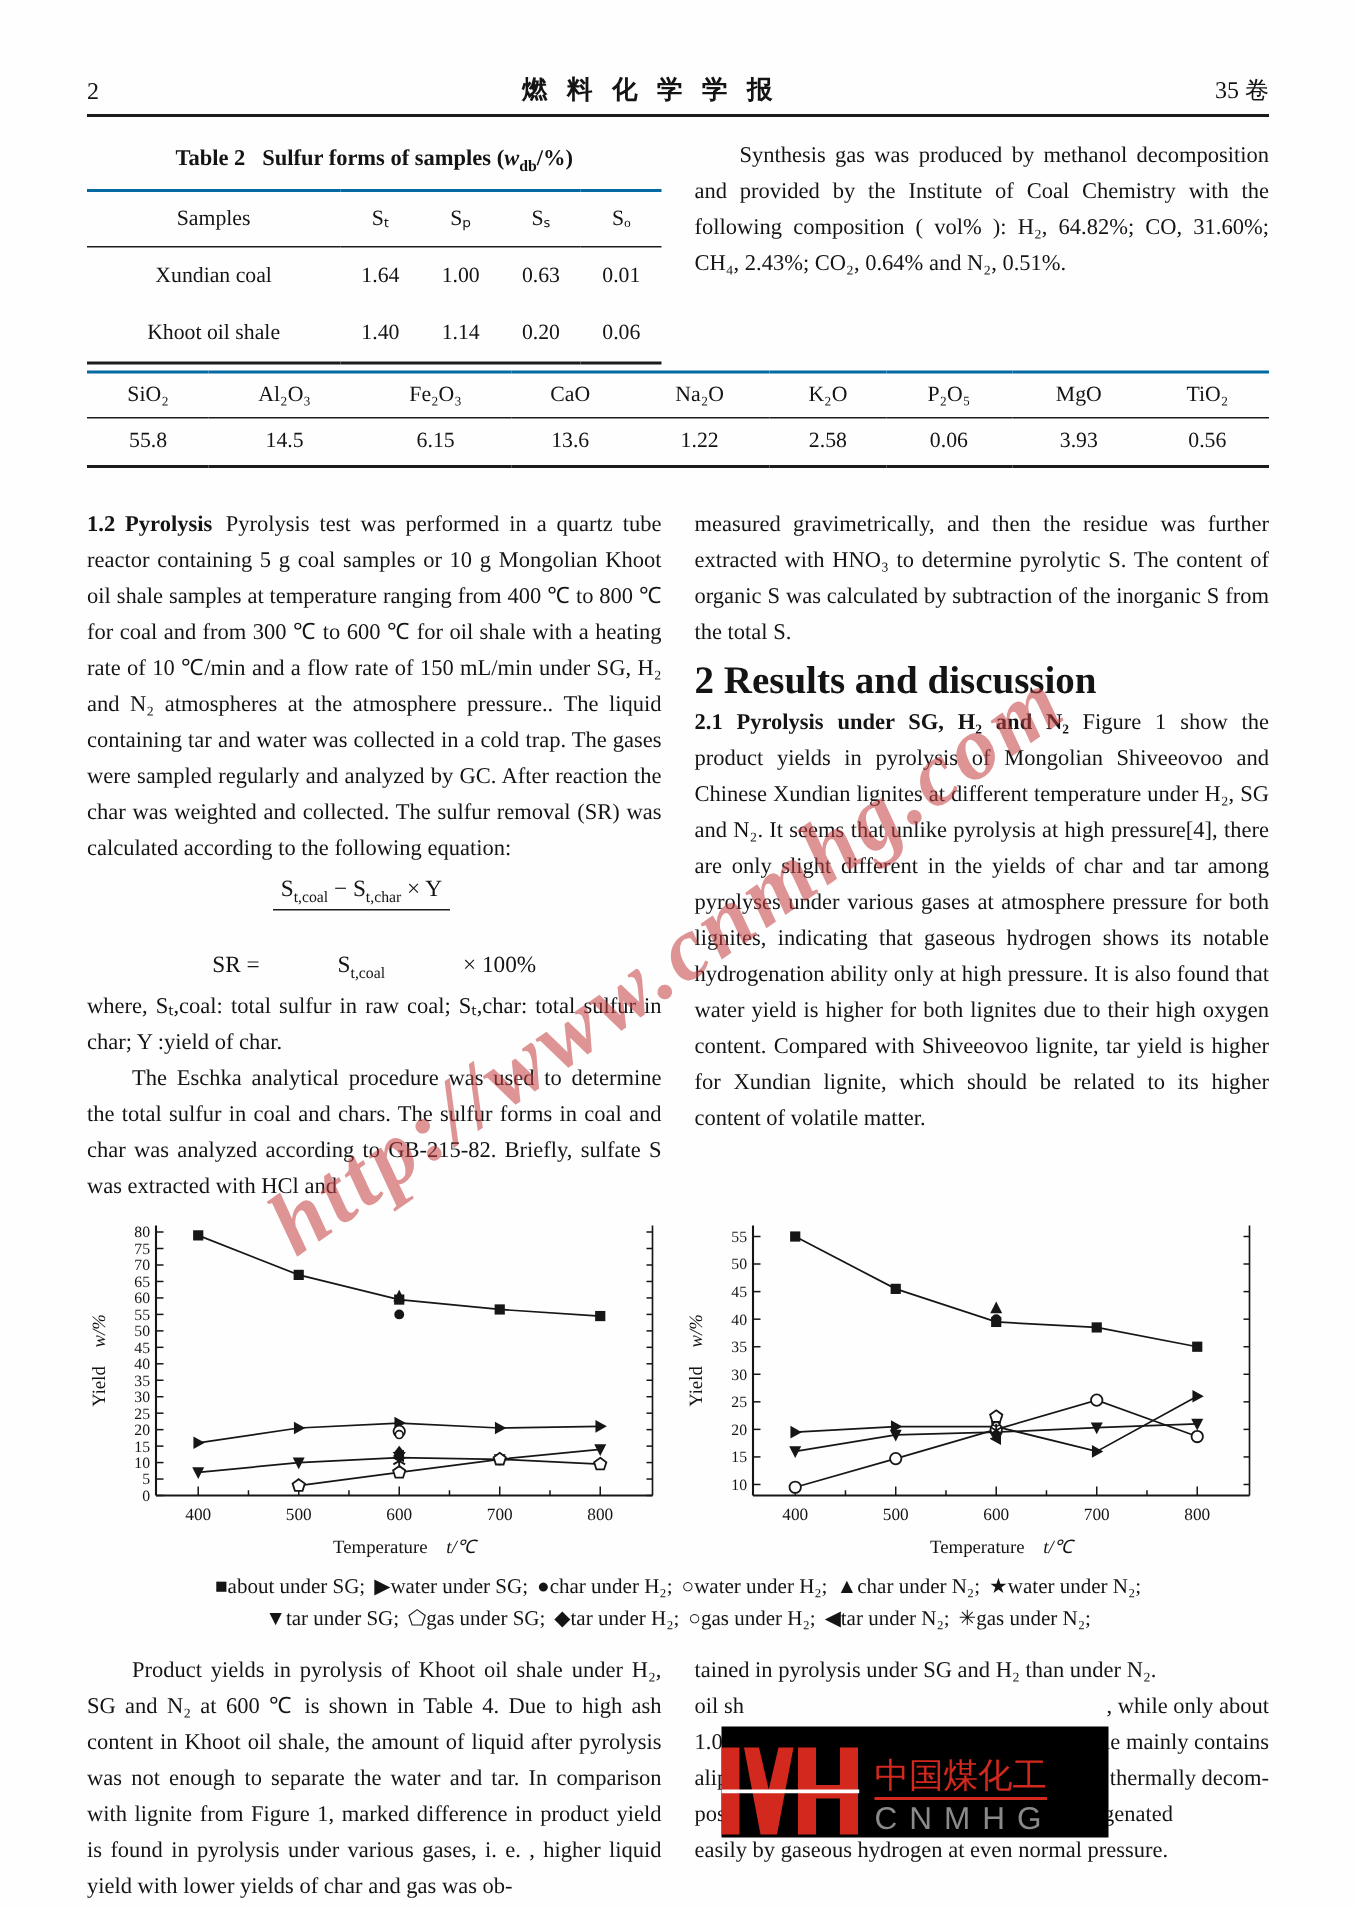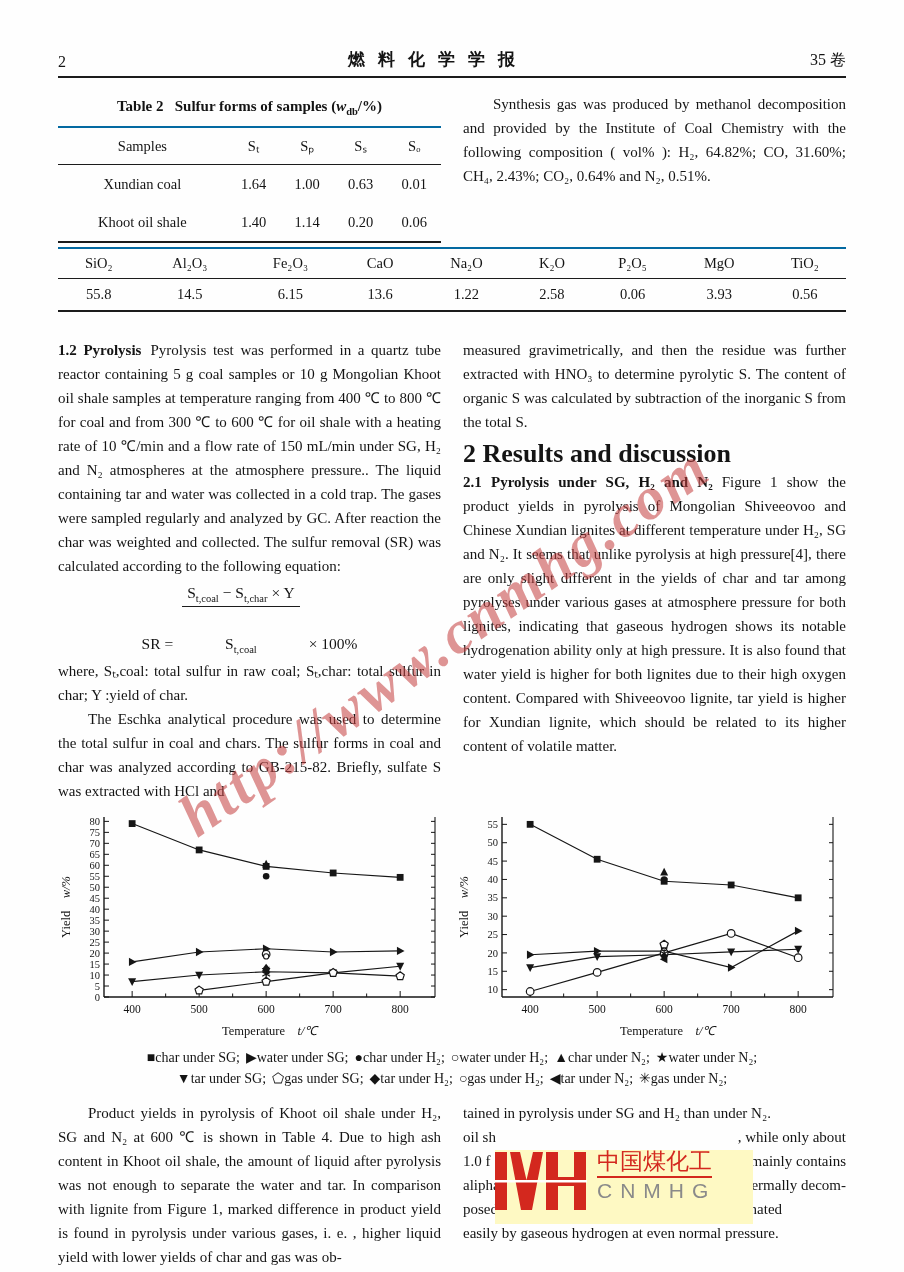--- a/index.html
+++ b/index.html
@@ -34,22 +34,22 @@
   .figure-row{display:flex;justify-content:space-between;margin-top:6px;}
   .chartbox{width:390px;}
   svg.chart text{font-family:"Liberation Serif",serif;fill:#141414;}
   .figcap{text-align:center;font-size:14.5px;line-height:21px;margin-top:2px;}
   .figleg{text-align:center;font-size:14px;line-height:21px;}
   .lg-item{margin:0 3px;white-space:nowrap;}
   
   .bwrap{position:relative;}
   .bline{display:flex;}
   .bline .fill{flex:1;}
-  .logo{position:absolute;left:32px;top:49px;width:258px;height:74px;background:#fef9c3;
-        display:flex;align-items:flex-start;gap:10px;z-index:6;}
+  .logo{position:absolute;left:18px;top:49px;width:258px;height:74px;background:#000000;
+        display:flex;align-items:flex-end;gap:10px;z-index:6;}
   .logo-right{display:flex;flex-direction:column;align-items:flex-start;}
   .logo-cn{color:#d3281e;font-size:23px;border-bottom:2.2px solid #d3281e;padding-bottom:2px;white-space:nowrap;}
   .logo-latin{color:#8a8a8a;font-size:21px;letter-spacing:8px;font-family:"Liberation Sans",sans-serif;margin-top:1px;}
   
   .watermark{position:absolute;left:186px;top:788px;transform:rotate(-35deg);transform-origin:0 50%;
              font-size:60px;font-weight:bold;font-style:italic;letter-spacing:3px;
              color:#c43e3e;opacity:.55;white-space:nowrap;z-index:5;pointer-events:none;
              font-family:"Liberation Serif",serif;}
 </style>
 </head>
@@ -375,21 +375,21 @@
           <line x1="208.1497975708502" y1="140.1530612244898" x2="208.1497975708502" y2="149.1530612244898" stroke="#161616" stroke-width="1.2" fill="none"></line>
           <line x1="204.2497975708502" y1="142.35306122448978" x2="212.04979757085022" y2="146.9530612244898" stroke="#161616" stroke-width="1.2" fill="none"></line>
           <line x1="204.2497975708502" y1="146.9530612244898" x2="212.04979757085022" y2="142.35306122448978" stroke="#161616" stroke-width="1.2" fill="none"></line>
           <g></g>
           <polygon points="208.1497975708502,131.16938775510204 212.23934059091937,134.14061467928977 210.67727415570783,138.94816083091433 205.6223209859926,138.94816083091433 204.06025455078105,134.14061467928977" fill="#fff" stroke="#161616" stroke-width="1.2"></polygon>
           <text transform="rotate(-90 12 98)" x="12" y="98" text-anchor="middle" font-size="12.5"><tspan>Yield </tspan><tspan font-style="italic">w/%</tspan></text>
           <text x="211.5" y="226" text-anchor="middle" font-size="12.5"><tspan>Temperature </tspan><tspan font-style="italic">t/℃</tspan></text>
         </svg>
     </div>
   </div>
-  <div class="figleg" id="legend1"><span class="lg-item">■char under SG;</span><span class="lg-item">▶water under SG;</span><span class="lg-item">●char under H₂;</span><span class="lg-item">○water under H₂;</span><span class="lg-item">▲char under N₂;</span><span class="lg-item">★water under N₂;</span></div>
+  <div class="figleg" id="legend1"><span class="lg-item">■about under SG;</span><span class="lg-item">▶water under SG;</span><span class="lg-item">●char under H₂;</span><span class="lg-item">○water under H₂;</span><span class="lg-item">▲char under N₂;</span><span class="lg-item">★water under N₂;</span></div>
   <div class="figleg" id="legend2"><span class="lg-item">▼tar under SG;</span><span class="lg-item">⬠gas under SG;</span><span class="lg-item">◆tar under H₂;</span><span class="lg-item">○gas under H₂;</span><span class="lg-item">◀tar under N₂;</span><span class="lg-item">✳gas under N₂;</span></div>
 
   <div class="cols" style="margin-top:12px;">
     <div class="col">
       <p class="para">Product yields in pyrolysis of Khoot oil shale under H₂, SG and N₂ at 600 ℃ is shown in Table 4. Due to high ash content in Khoot oil shale, the amount of liquid after pyrolysis was not enough to separate the water and tar. In comparison with lignite from Figure 1, marked difference in product yield is found in pyrolysis under various gases, i. e. , higher liquid yield with lower yields of char and gas was ob-</p>
     </div>
     <div class="col bwrap">
       <div id="tained">
           <div class="bline">
             <span>tained in pyrolysis under SG and H₂ than under N₂.</span>

